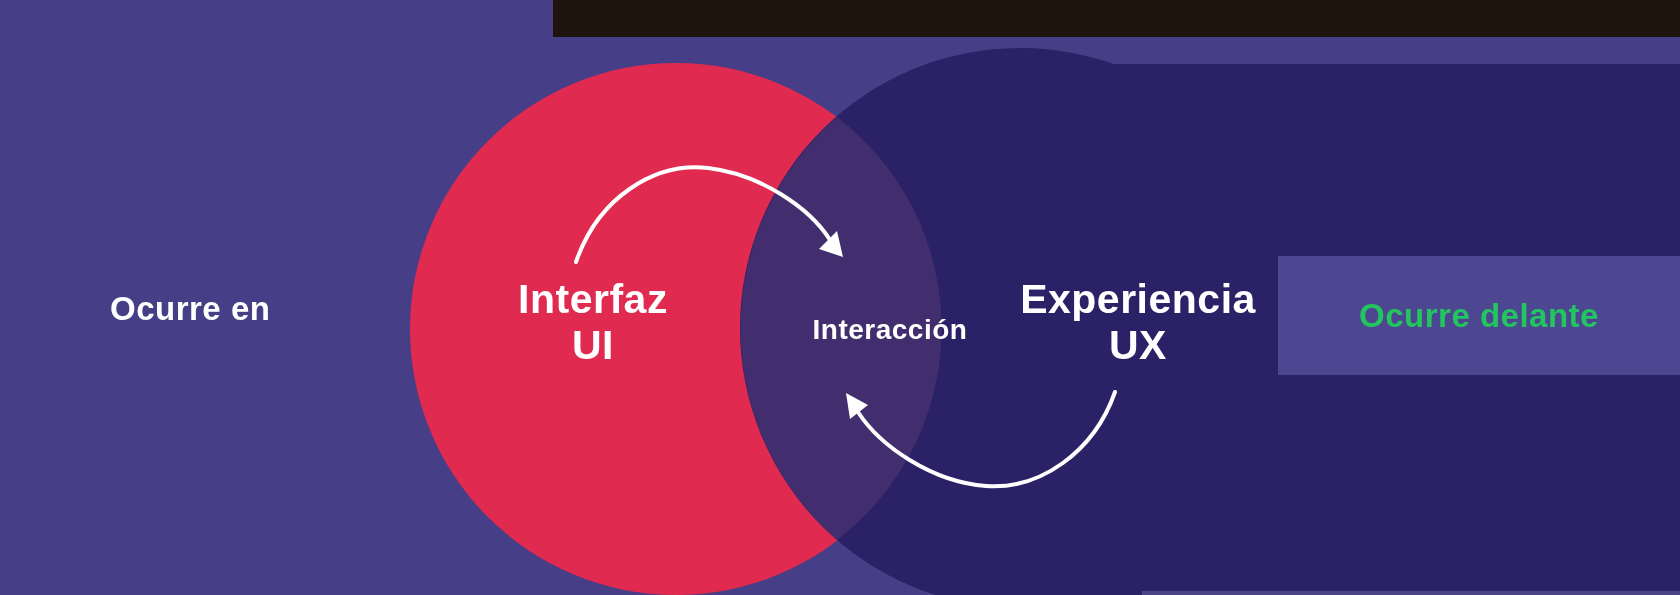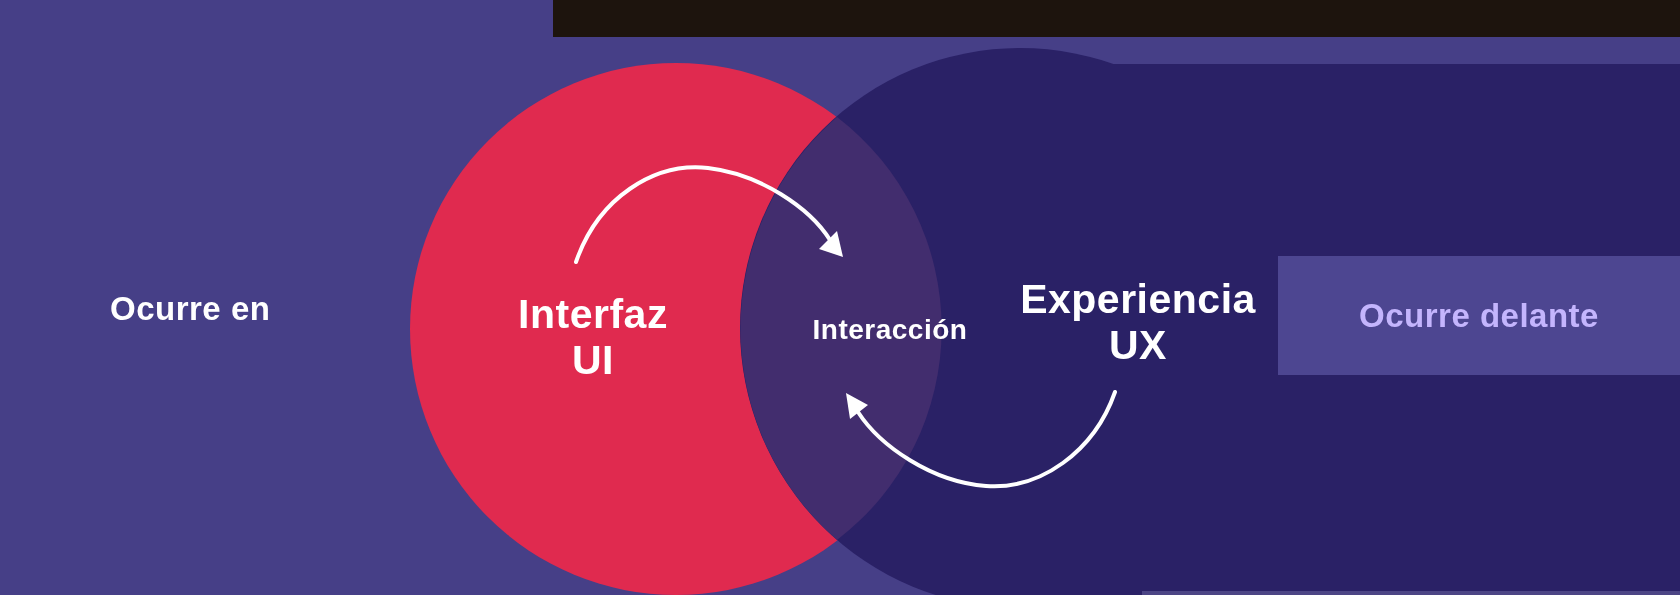--- a/index.html
+++ b/index.html
@@ -12,28 +12,28 @@
   .shape-red{fill:#e02a4f;}
   .shape-navy{fill:#2a2166;}
   .shape-lens{fill:#422d6e;}
   .arrow path{fill:none;stroke:#ffffff;stroke-width:4;stroke-linecap:round;}
   .arrow polygon{fill:#ffffff;stroke:none;}
   .black-bar{position:absolute;left:553px;top:0;width:1127px;height:37px;background:#1d140d;}
   .br-strip{position:absolute;left:1142px;top:591px;width:538px;height:4px;background:#4c4585;}
   .label{position:absolute;color:#ffffff;font-weight:700;}
   .label span{display:block;}
   .left-zone{left:110px;top:272px;width:320px;font-size:33px;line-height:39px;text-align:left;letter-spacing:.5px;margin-top:17px;}
-  .ui-label{left:463px;top:276px;width:260px;font-size:41px;line-height:46px;text-align:center;letter-spacing:.5px;margin-top:15px;}
+  .ui-label{left:463px;top:276px;width:260px;font-size:41px;line-height:46px;text-align:center;letter-spacing:.5px;}
   .ux-label{left:978px;top:276px;width:320px;font-size:41px;line-height:46px;text-align:center;letter-spacing:.5px;}
   .inter-label{left:790px;top:314px;width:200px;font-size:28px;line-height:32px;text-align:center;letter-spacing:.5px;}
   .right-zone-box{
     position:absolute;left:1278px;top:256px;width:402px;height:119px;
     background:#4d4691;display:flex;align-items:center;justify-content:center;
   }
-  .right-zone-text{color:#c4b5fd;font-weight:700;font-size:33px;line-height:36px;text-align:center;letter-spacing:.5px;}
+  .right-zone-text{color:#22c55e;font-weight:700;font-size:33px;line-height:36px;text-align:center;letter-spacing:.5px;}
   .right-zone-text span{display:block;}
 </style>
 </head>
 <body>
 
 <div class="stage">
 
   <svg class="venn" viewBox="0 0 1680 595" xmlns="http://www.w3.org/2000/svg">
 
     <circle class="shape-red" cx="676" cy="329" r="266"></circle>

